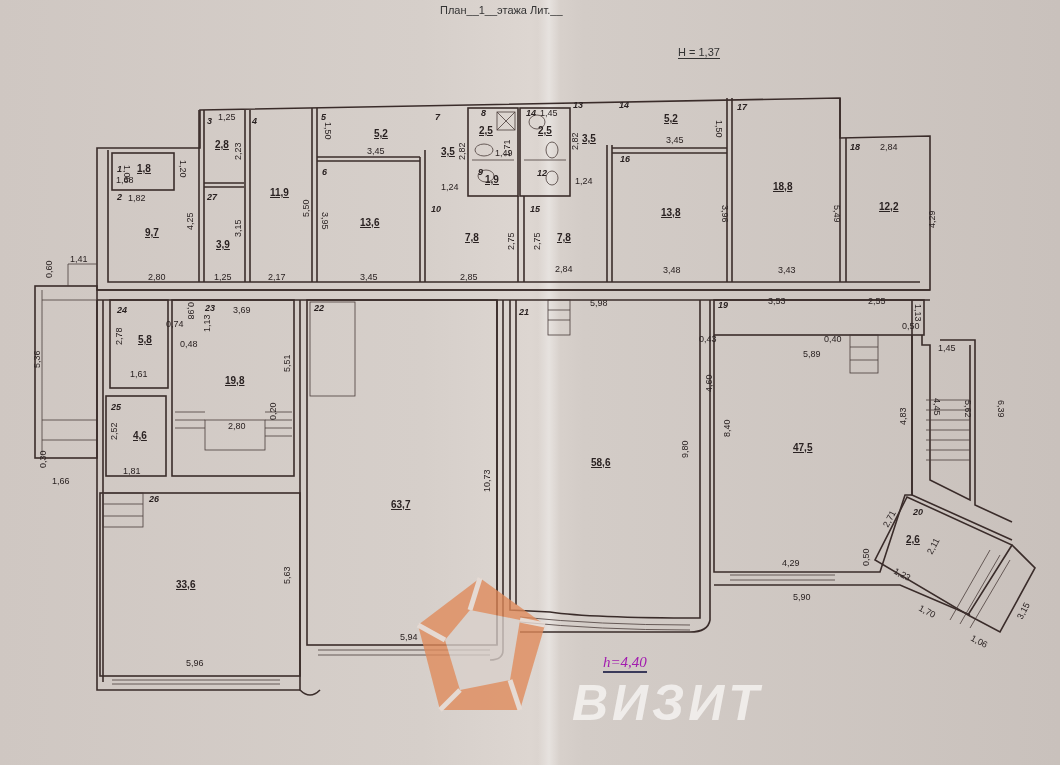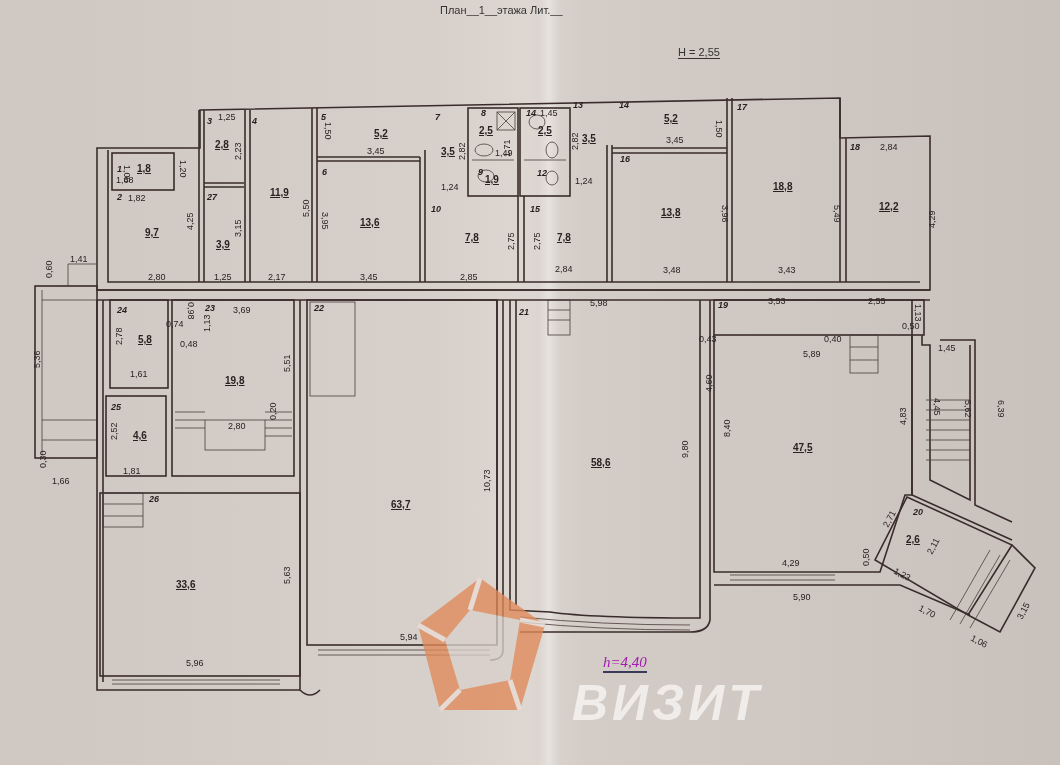--- a/index.html
+++ b/index.html
@@ -23,21 +23,21 @@
           color:rgba(245,242,240,0.85); letter-spacing:4px; font-family:"Liberation Sans", sans-serif;margin-top:36px; }
   .hnote { position:absolute; left:603px; top:654px; font-size:15px; color:#a21caf; font-family:"Liberation Serif", serif; font-style:italic;
            border-bottom:2px solid #3a3a5a; }
 </style>
 </head>
 <body>
 
 <div class="fold"></div>
 
 <div class="hdr" style="left:440px;top:4px;text-align:center;">План__1__этажа Лит.__</div>
-<div class="hdr" style="left:678px;top:46px;border-bottom:1px solid #333;">H = 2,55</div>
+<div class="hdr" style="left:678px;top:46px;border-bottom:1px solid #333;">H = 1,37</div>
 
 <svg id="plan" viewBox="0 0 1060 765" xmlns="http://www.w3.org/2000/svg">
 
   <g>
     <path class="wall" d="M200,110 L840,98 L840,138 L930,136 L930,290 L97,290 L97,148 L200,148 Z"></path>
     <path class="wall" d="M108,150 L108,282 L920,282"></path>
 
     <path class="wall" d="M97,290 L930,290"></path>
     <path class="wall" d="M97,300 L930,300"></path>
   </g>

